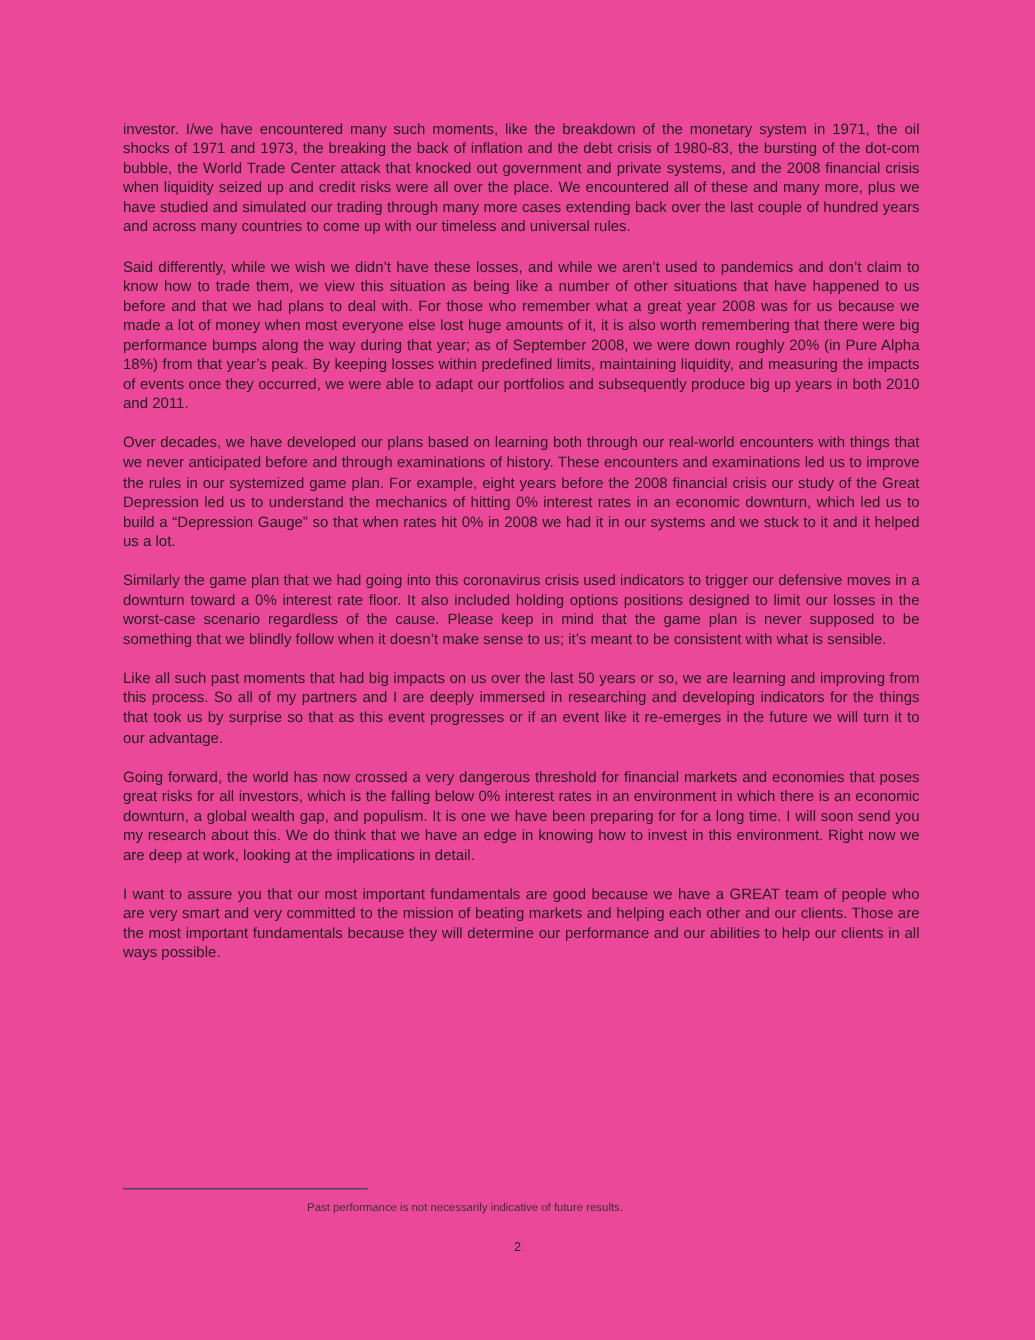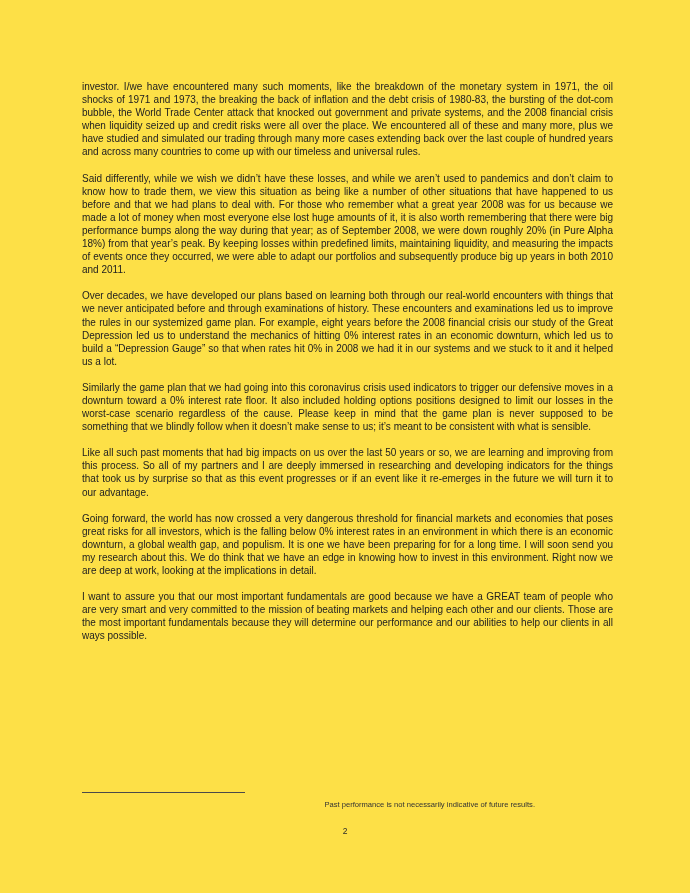--- a/index.html
+++ b/index.html
@@ -4,21 +4,21 @@
 <style>
   html, body {
     margin: 0;
     padding: 0;
     background: #ffffff;
   }
   .page {
     position: relative;
     width: 690px;
     height: 893px;
-    background: #fde047;
+    background: #ec4899;
     overflow: hidden;
     font-family: "Liberation Sans", sans-serif;
   }
   .body-text {
     position: absolute;
     top: 80px;
     left: 82px;
     width: 531px;
     color: #212121;
     font-size: 10px;
@@ -37,21 +37,21 @@
     background: #4a4a4a;
   }
   .footnote {
     position: absolute;
     left: 85px;
     top: 800px;
     width: 450px;
     font-size: 7.6px;
     line-height: 10px;
     color: #333333;
-    text-align: right;
+    text-align: center;
   }
   .page-number {
     position: absolute;
     top: 826px;
     left: 0;
     width: 100%;
     text-align: center;
     font-size: 8.5px;
     color: #2a2a2a;
   }

